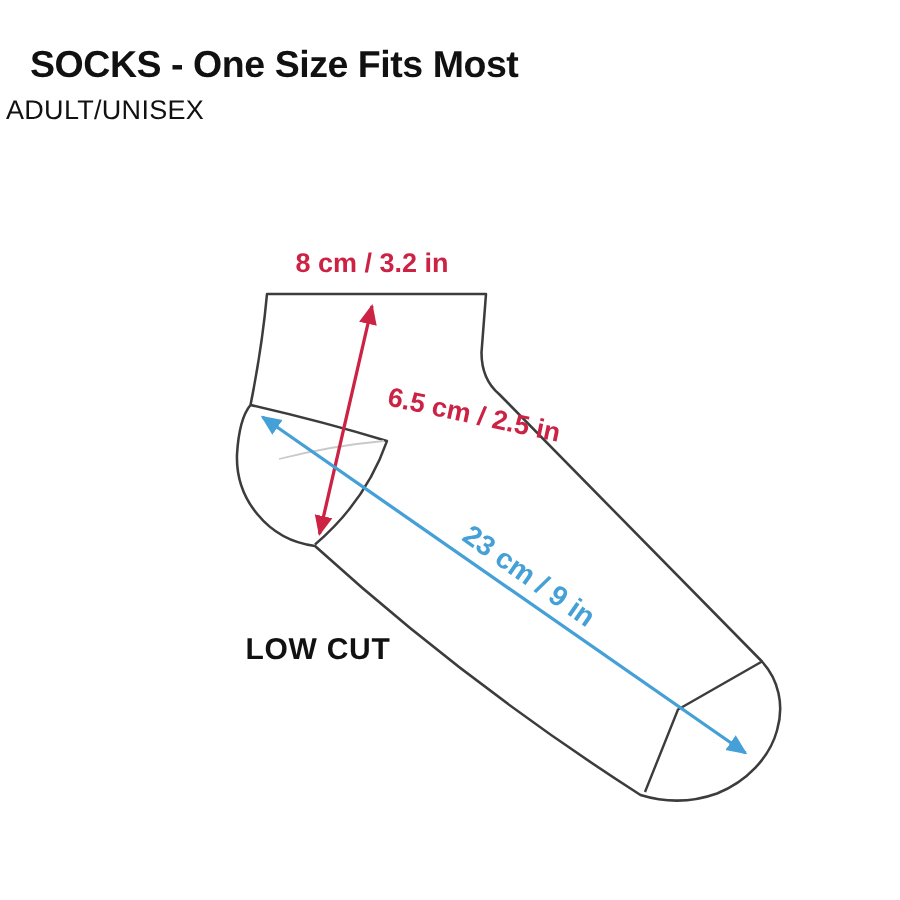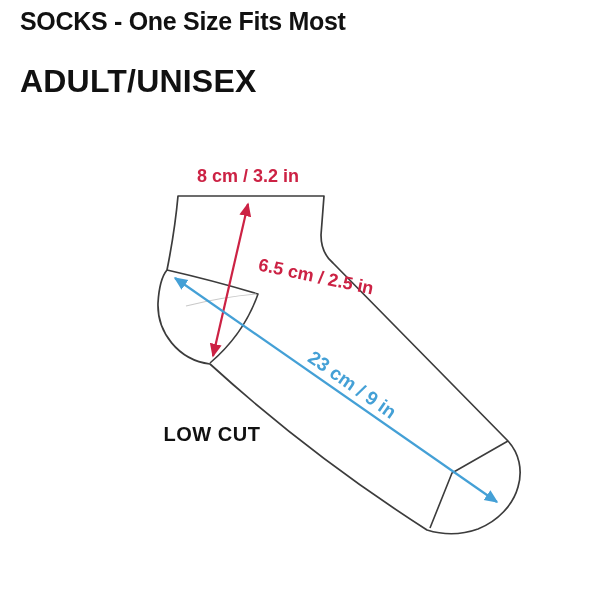--- a/index.html
+++ b/index.html
@@ -15,31 +15,31 @@
   body {
     background: var(--background);
     font-family: "Liberation Sans", sans-serif;
     position: relative;
     overflow: hidden;
   }
   .stage { position: absolute; inset: 0; width: 600px; height: 600px; }
 
   .title {
     position: absolute;
-    left: 20px; top: 7px;
+    left: 20px; top: 29px;
     font-size: 25px;
     font-weight: 700;
     letter-spacing: -0.3px;
     color: var(--text);
   }
   .subtitle {
     position: absolute;
-    left: 20px; top: 63px;
-    font-size: 32px;
-    font-weight: 700;
+    left: 4px; top: 63px;
+    font-size: 18px;
+    font-weight: 400;
     letter-spacing: 0.2px;
     color: var(--text);
   }
 
   svg.sock { position: absolute; inset: 0; }
   .ln-outline { stroke: var(--outline); stroke-width: 1.7; fill: none; stroke-linejoin: round; stroke-linecap: round; }
   .ln-seam { stroke: var(--outline); stroke-width: 1.6; fill: none; stroke-linejoin: round; }
   .ln-faint { stroke: var(--seam_faint); stroke-width: 1.2; fill: none; }
   .ln-red { stroke: var(--red); stroke-width: 2.2; fill: none; }
   .ln-blue { stroke: var(--blue); stroke-width: 2.2; fill: none; }

